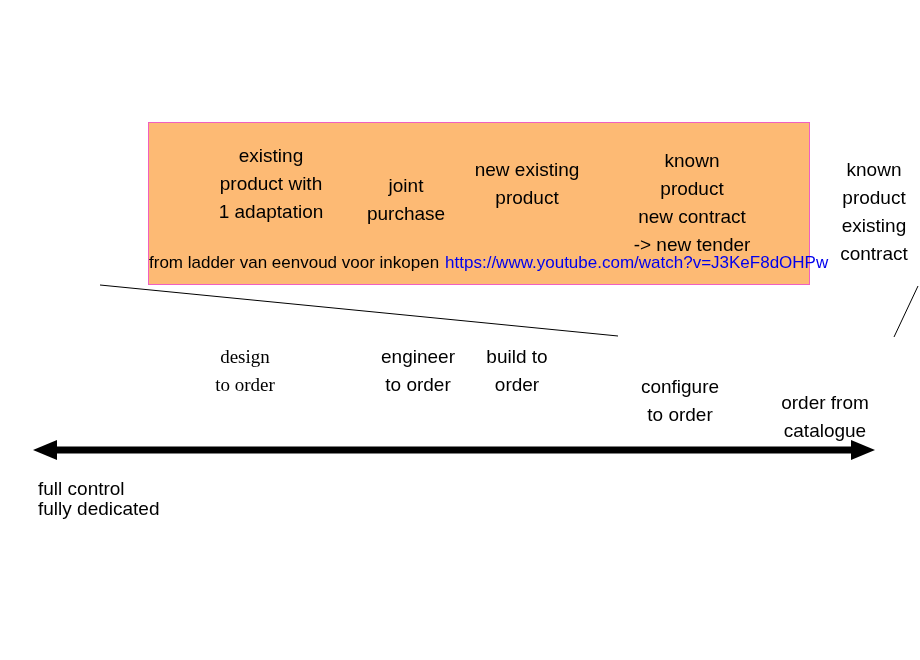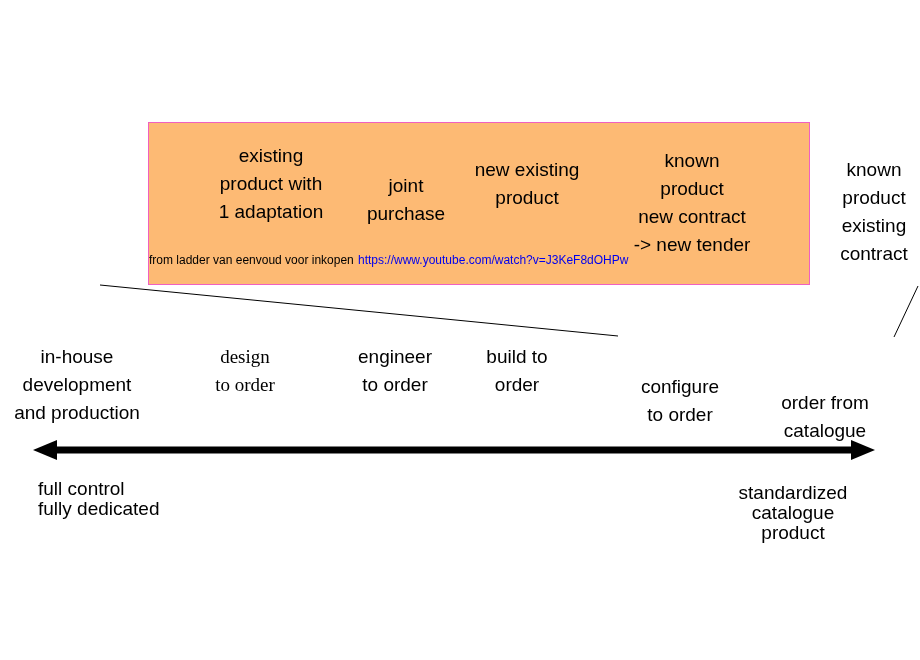--- a/index.html
+++ b/index.html
@@ -34,21 +34,21 @@
     white-space: pre-line;
     font-size: 19px;
     line-height: 28px;
   }
   .source-line {
     position: absolute;
     left: 0;
     right: 12px;
     top: 130px;
     text-align: left;
-    font-size: 12px;
+    font-size: 17px;
     white-space: nowrap;
   }
   .source-link {
     color: #0000ee;
     margin-left: 0.35em;
     cursor: pointer;
   }
   .spectrum-label {
     position: absolute;
     transform: translateX(-50%);
@@ -110,32 +110,27 @@
     <line x1="100" y1="285" x2="618" y2="336" stroke="#000000" stroke-width="1"></line>
     <line x1="918" y1="286" x2="894" y2="337" stroke="#000000" stroke-width="1"></line>
 
     <g>
       <line x1="52" y1="450" x2="856" y2="450" stroke="#000000" stroke-width="7"></line>
       <polygon points="33,450 57,440 57,460" fill="#000000"></polygon>
       <polygon points="875,450 851,440 851,460" fill="#000000"></polygon>
     </g>
   </svg>
 
-  <div class="spectrum-label" style="left:77px;">in-house
-development
-and production</div>
   <div class="spectrum-label" style="left:245px;font-family:Liberation Serif, serif;">design
 to order</div>
-  <div class="spectrum-label" style="left:395px;">engineer
+  <div class="spectrum-label" style="left:418px;">engineer
 to order</div>
   <div class="spectrum-label" style="left:517px;">build to
 order</div>
   <div class="spectrum-label" style="left:680px;margin-top:30px;">configure
 to order</div>
   <div class="spectrum-label" style="left:825px;margin-top:46px;">order from
 catalogue</div>
 
   <div class="end-label left">full control
 fully dedicated</div>
-  <div class="end-label right">standardized
-catalogue product</div>
 
 </div>
 
 </body></html>

